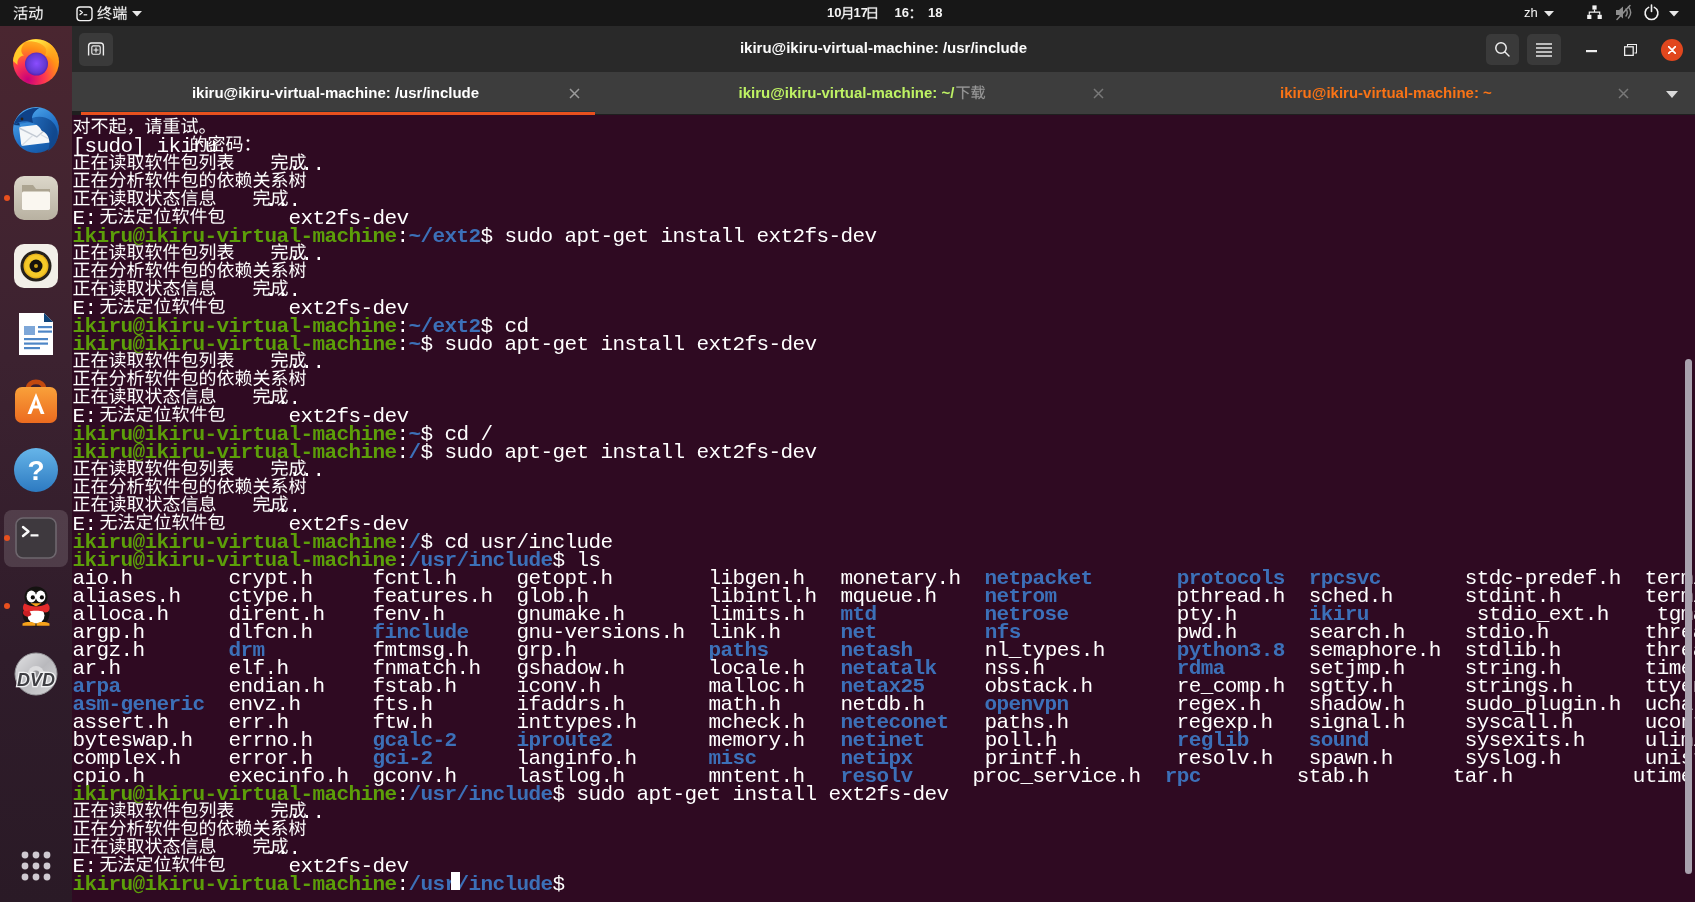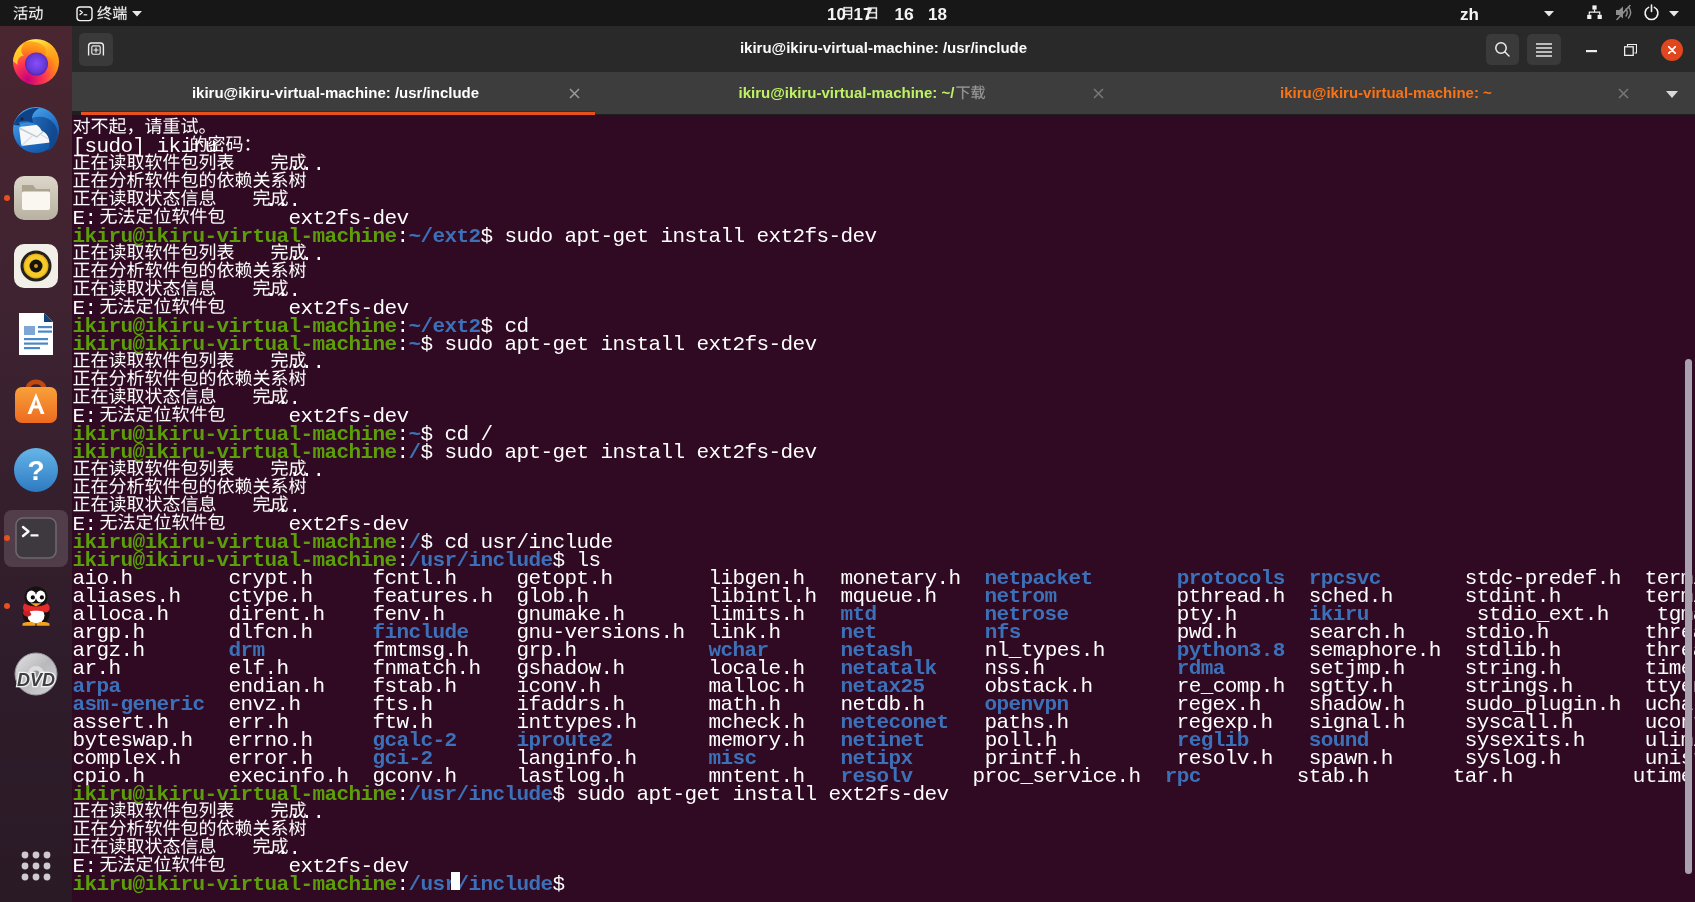--- a/index.html
+++ b/index.html
@@ -1,16 +1,16 @@
 <!DOCTYPE html>
 <html><head><meta charset="utf-8"><style>
 *{margin:0;padding:0;box-sizing:border-box}
 html,body{width:1695px;height:902px;overflow:hidden;background:#2f0a22;font-family:"Liberation Sans",sans-serif}
 .topbar{position:absolute;left:0;top:0;width:1695px;height:26px;background:#171717;z-index:20}
-.tbt{position:absolute;color:#f4f4f4;font-size:17px;font-weight:700;top:5px}
+.tbt{position:absolute;color:#f4f4f4;font-size:13px;font-weight:700;top:5px}
 .dock{position:absolute;left:0;top:26px;width:72px;height:876px;background:linear-gradient(#4a2630,#3c2230 38%,#2f1c2a 72%,#2a1a26)}
 .ic{position:absolute}
 .dot{position:absolute;left:4px;width:6px;height:6px;border-radius:50%;background:#e8501e}
 .hl{position:absolute;left:4px;top:510px;width:64px;height:57px;background:rgba(255,255,255,.14);border-radius:8px}
 .header{position:absolute;left:72px;top:26px;width:1623px;height:46px;background:#292929}
 .hbtn{position:absolute;background:#3a3a3a;border-radius:5px}
 .title{position:absolute;left:72px;top:39px;width:1623px;text-align:center;color:#fbfbfb;font-size:15px;font-weight:700}
 .tabbar{position:absolute;left:72px;top:72px;width:1623px;height:43px;background:#3d3d3d}
 .tabt{position:absolute;top:84px;text-align:center;font-size:15px;font-weight:700}
 .term{position:absolute;left:72px;top:115px;width:1623px;height:787px;background:#2f0a22}
@@ -21,21 +21,21 @@
 .sbar{position:absolute;left:1684.5px;top:359px;width:7px;height:515px;border-radius:4px;background:#a9a1ae}
 .ov,.ov2{position:absolute;z-index:30}
 .ov{left:0;top:0;pointer-events:none}
 </style></head>
 <body>
 <div class="topbar">
     <div class="tbt" style="left:827px">10</div>
     <div class="tbt" style="left:853.5px">17</div>
     <div class="tbt" style="left:894.5px">16</div>
     <div class="tbt" style="left:928px">18</div>
-    <div class="tbt" style="left:1460px;font-weight:700">zh</div>
+    <div class="tbt" style="left:1524px;font-weight:400">zh</div>
 <svg class="ov2" style="left:76px;top:6px" width="17" height="16" viewBox="0 0 17 16">
 <rect x="1" y="1" width="15" height="13.6" rx="3" fill="none" stroke="#f4f4f4" stroke-width="1.4"></rect>
 <path d="M 4 4.6 L 6.4 6.6 L 4 8.6" fill="none" stroke="#f4f4f4" stroke-width="1.3" stroke-linecap="round" stroke-linejoin="round"></path>
 <rect x="7.6" y="8.2" width="3.6" height="1.2" fill="#f4f4f4"></rect>
     </svg>
 <svg class="ov2" style="left:132px;top:11px" width="10" height="5.5" viewBox="0 0 10 5.5">
       <path d="M0 0 L10 0 L5 5.5 Z" fill="#e8e8e8"></path>
     </svg>
 <svg class="ov2" style="left:1544px;top:11px" width="10" height="5.5" viewBox="0 0 10 5.5">
       <path d="M0 0 L10 0 L5 5.5 Z" fill="#e8e8e8"></path>
@@ -282,21 +282,21 @@
 <div class="tl" style="top:461.9px">                  ...     </div>
 <div class="tl" style="top:479.9px">                          </div>
 <div class="tl" style="top:497.9px">                ...     </div>
 <div class="tl" style="top:515.9px">E:                ext2fs-dev</div>
 <div class="tl" style="top:533.9px"><b class="g">ikiru@ikiru-virtual-machine</b>:<b class="b">/</b>$ cd usr/include</div>
 <div class="tl" style="top:551.9px"><b class="g">ikiru@ikiru-virtual-machine</b>:<b class="b">/usr/include</b>$ ls</div>
 <div class="tl" style="top:569.9px">aio.h        crypt.h     fcntl.h     getopt.h        libgen.h   monetary.h  <b class="b">netpacket</b>       <b class="b">protocols</b>  <b class="b">rpcsvc</b>       stdc-predef.h  termio.h     utmp.h</div>
 <div class="tl" style="top:587.9px">aliases.h    ctype.h     features.h  glob.h          libintl.h  mqueue.h    <b class="b">netrom</b>          pthread.h  sched.h      stdint.h       termios.h    utmpx.h</div>
 <div class="tl" style="top:605.9px">alloca.h     dirent.h    fenv.h      gnumake.h       limits.h   <b class="b">mtd</b>         <b class="b">netrose</b>         pty.h      <b class="b">ikiru</b>         stdio_ext.h    tgmath.h     values.h</div>
 <div class="tl" style="top:623.9px">argp.h       dlfcn.h     <b class="b">finclude</b>    gnu-versions.h  link.h     <b class="b">net</b>         <b class="b">nfs</b>             pwd.h      search.h     stdio.h        thread_db.h  <b class="b">video</b></div>
-<div class="tl" style="top:641.9px">argz.h       <b class="b">drm</b>         fmtmsg.h    grp.h           <b class="b">wchar</b>      <b class="b">netash</b>      nl_types.h      <b class="b">python3.8</b>  semaphore.h  stdlib.h       threads.h    wait.h</div>
+<div class="tl" style="top:641.9px">argz.h       <b class="b">drm</b>         fmtmsg.h    grp.h           <b class="b">paths</b>      <b class="b">netash</b>      nl_types.h      <b class="b">python3.8</b>  semaphore.h  stdlib.h       threads.h    wait.h</div>
 <div class="tl" style="top:659.9px">ar.h         elf.h       fnmatch.h   gshadow.h       locale.h   <b class="b">netatalk</b>    nss.h           <b class="b">rdma</b>       setjmp.h     string.h       time.h       wchar.h</div>
 <div class="tl" style="top:677.9px"><b class="b">arpa</b>         endian.h    fstab.h     iconv.h         malloc.h   <b class="b">netax25</b>     obstack.h       re_comp.h  sgtty.h      strings.h      ttyent.h     wctype.h</div>
 <div class="tl" style="top:695.9px"><b class="b">asm-generic</b>  envz.h      fts.h       ifaddrs.h       math.h     netdb.h     <b class="b">openvpn</b>         regex.h    shadow.h     sudo_plugin.h  uchar.h      wordexp.h</div>
 <div class="tl" style="top:713.9px">assert.h     err.h       ftw.h       inttypes.h      mcheck.h   <b class="b">neteconet</b>   paths.h         regexp.h   signal.h     syscall.h      ucontext.h   <b class="b">X11</b></div>
 <div class="tl" style="top:731.9px">byteswap.h   errno.h     <b class="b">gcalc-2</b>     <b class="b">iproute2</b>        memory.h   <b class="b">netinet</b>     poll.h          <b class="b">reglib</b>     <b class="b">sound</b>        sysexits.h     ulimit.h     <b class="b">x86_64-linux-gnu</b></div>
 <div class="tl" style="top:749.9px">complex.h    error.h     <b class="b">gci-2</b>       langinfo.h      <b class="b">misc</b>       <b class="b">netipx</b>      printf.h        resolv.h   spawn.h      syslog.h       unistd.h     <b class="b">xen</b></div>
 <div class="tl" style="top:767.9px">cpio.h       execinfo.h  gconv.h     lastlog.h       mntent.h   <b class="b">resolv</b>     proc_service.h  <b class="b">rpc</b>        stab.h       tar.h          utime.h      <b class="b">xorg</b></div>
 <div class="tl" style="top:785.9px"><b class="g">ikiru@ikiru-virtual-machine</b>:<b class="b">/usr/include</b>$ sudo apt-get install ext2fs-dev</div>
 <div class="tl" style="top:803.9px">                  ...     </div>
 <div class="tl" style="top:821.9px">                          </div>

